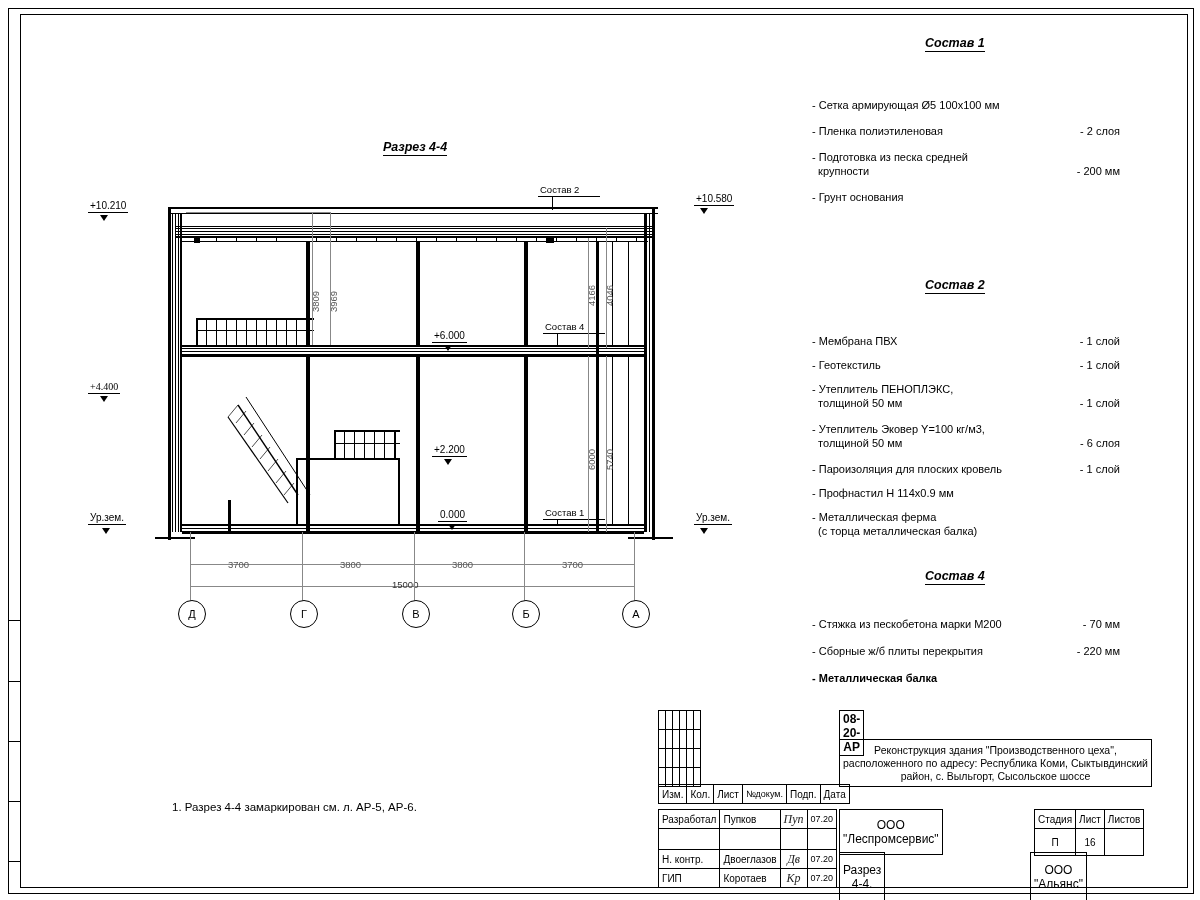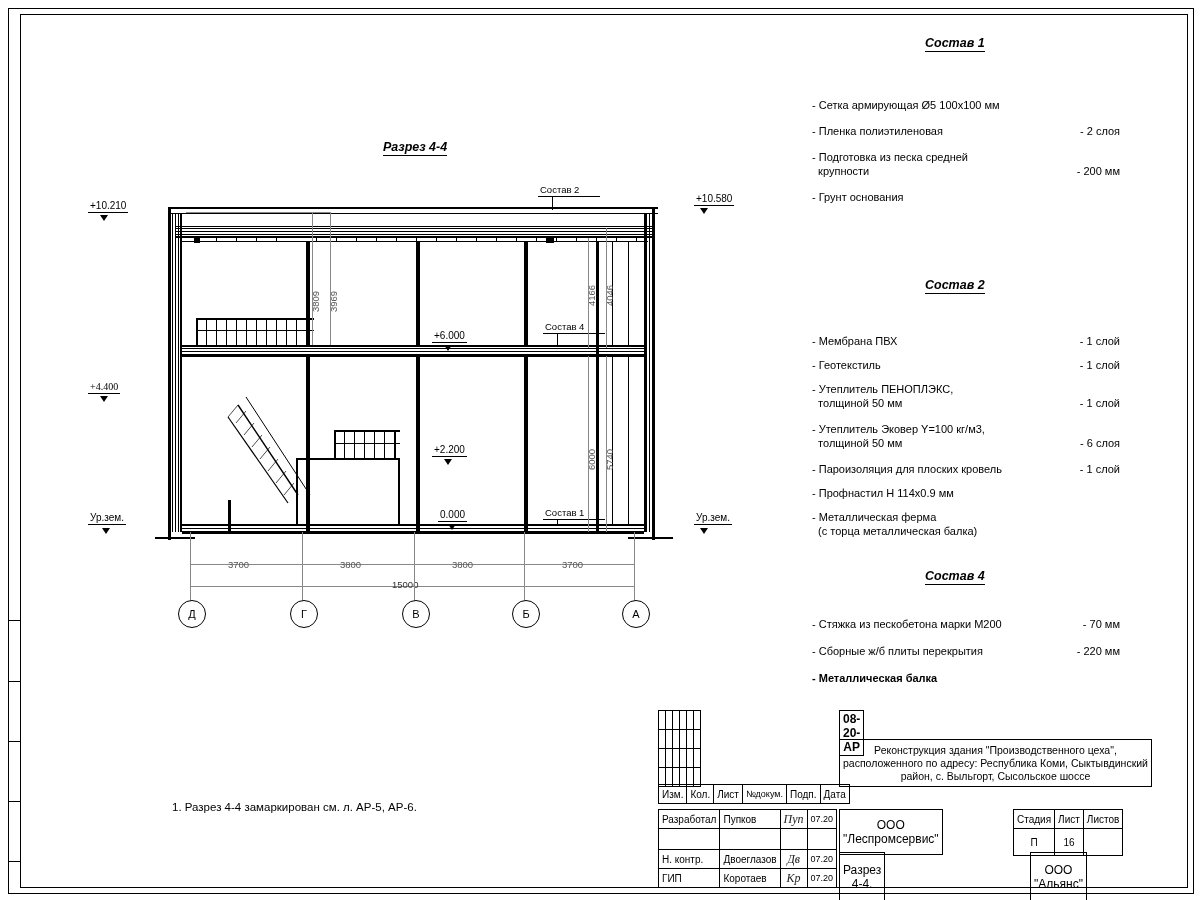--- a/index.html
+++ b/index.html
@@ -481,21 +481,21 @@
       </table>
 
     <table class="tb" style="left:181px;top:142px;">
       <tbody>
           <tr>
             <td class="ctr" style="width:190px;height:45px;font-size:12px;">Разрез 4-4.</td>
           </tr>
     </tbody>
       </table>
 
-    <table class="tb" style="left:355px;top:99px;border-radius:23px;">
+    <table class="tb" style="left:376px;top:99px;border-radius:23px;">
       <tbody>
           <tr>
         <td class="ctr" style="width:50px;">Стадия</td>
         <td class="ctr" style="width:36px;">Лист</td>
         <td class="ctr" style="width:42px;">Листов</td>
       </tr>
       <tr>
         <td class="ctr" style="height:24px;">П</td>
         <td class="ctr">16</td>
         <td class="ctr"></td>

